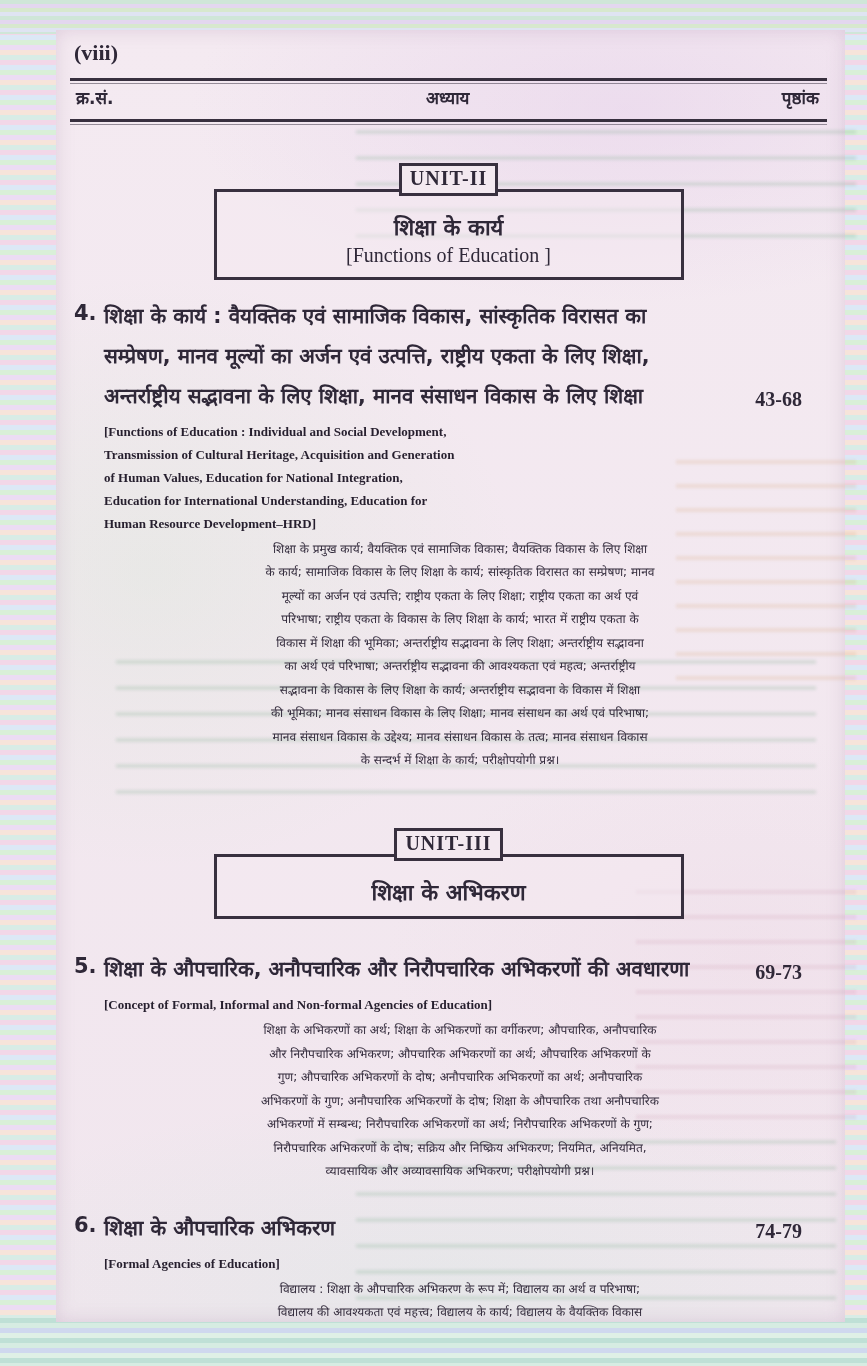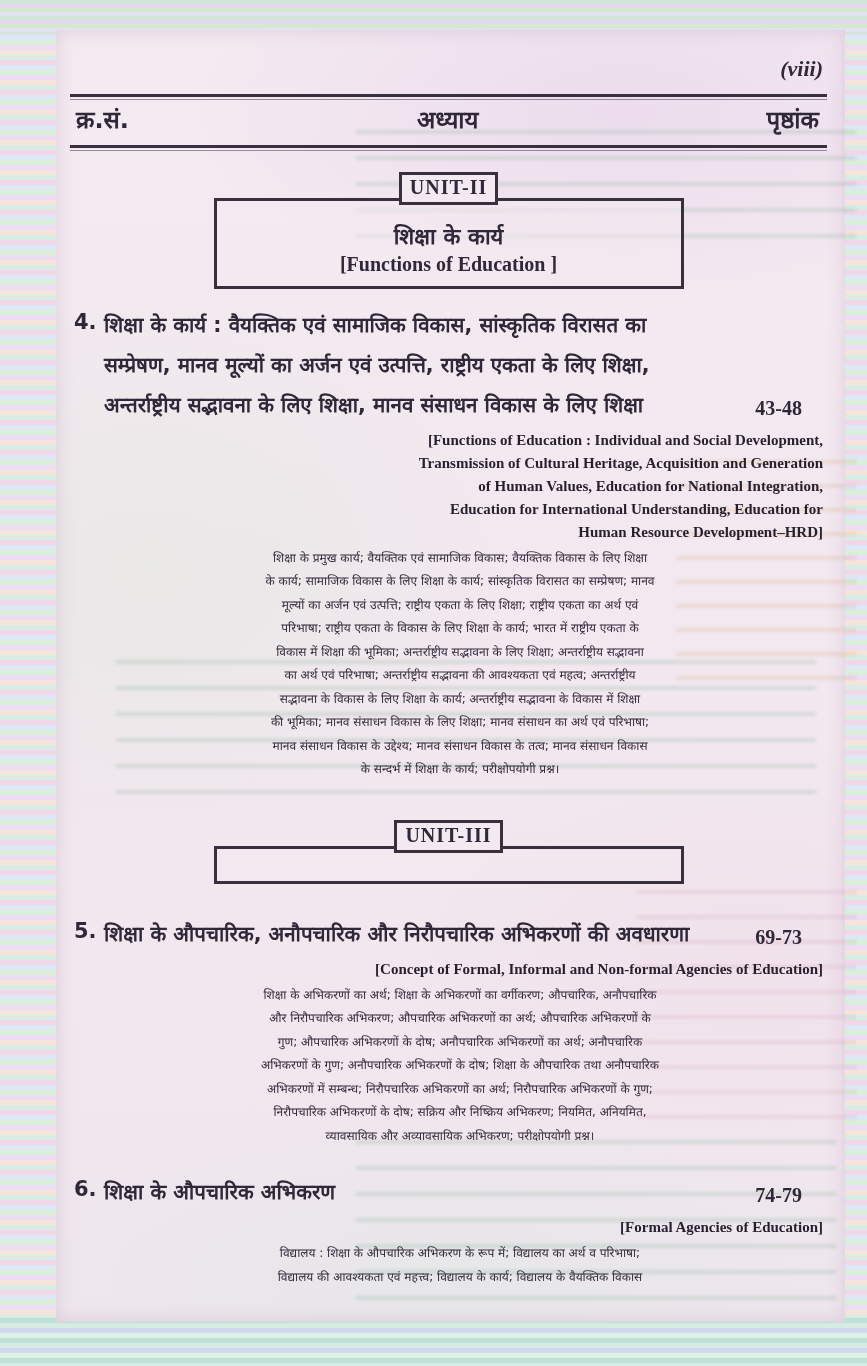--- a/index.html
+++ b/index.html
@@ -36,45 +36,45 @@
     box-shadow:0 0 18px rgba(160,120,160,.25) inset;
   }
   .page-inner{position:relative;z-index:2;padding:6px 22px 0 18px;}
 
   
   .ghost{position:absolute;z-index:1;filter:blur(1.6px);pointer-events:none;}
   .g-lines-green{background:repeating-linear-gradient(180deg, rgba(110,165,130,.20) 0 4px, transparent 4px 26px);}
   .g-lines-orange{background:repeating-linear-gradient(180deg, rgba(205,145,85,.17) 0 4px, transparent 4px 24px);}
   .g-lines-pink{background:repeating-linear-gradient(180deg, rgba(190,120,150,.14) 0 4px, transparent 4px 25px);}
 
-  .folio{text-align:right;font-family:"Liberation Serif","DejaVu Serif",serif;
-    font-weight:bold;font-size:22px;margin:20px 0 12px;font-style:italic;}
+  .folio{text-align:left;font-family:"Liberation Serif","DejaVu Serif",serif;
+    font-weight:bold;font-size:22px;margin:4px 0 12px;}
 
   .rule{height:3px;background:#38303f;position:relative;margin:0 -4px;}
   .rule::after{content:"";position:absolute;left:0;right:0;top:5px;height:1px;background:rgba(56,48,63,.5);}
   .toc-head{display:flex;justify-content:space-between;align-items:baseline;
-    padding:5px 4px 10px 2px;font-weight:bold;font-size:24px;}
+    padding:5px 4px 10px 2px;font-weight:bold;font-size:17px;}
 
   .unit-wrap{text-align:center;margin-top:24px;}
   .unit-label{display:inline-block;position:relative;z-index:3;margin-bottom:-18px;
     border:3px solid #38303f;background:#f3e9f0;padding:1px 8px 3px;
-    font-family:"Liberation Serif","DejaVu Serif",serif;font-weight:bold;font-size:20px;letter-spacing:1px;}
+    font-family:"Liberation Serif","DejaVu Serif",serif;font-weight:bold;font-size:20px;letter-spacing:1px;margin-top:17px;}
   .unit-box{width:444px;margin:0 auto;border:3px solid #38303f;padding:22px 10px 10px;background:rgba(244,234,241,.55);}
   .unit-title-hi{font-size:22px;font-weight:bold;line-height:1.25;}
-  .unit-title-en{font-family:"Liberation Serif","DejaVu Serif",serif;font-weight:bold;font-size:20px;margin-top:2px;}
+  .unit-title-en{font-family:"Liberation Serif","DejaVu Serif",serif;font-weight:normal;font-size:20px;margin-top:2px;}
 
   .entry{display:flex;margin-top:16px;}
   .entry-num{width:30px;flex:0 0 30px;font-weight:bold;font-size:21px;line-height:34px;}
   .entry-main{flex:1;}
   .title-row{display:flex;align-items:flex-end;}
   .title-hi{flex:1;font-weight:bold;font-size:20.5px;line-height:40px;white-space:pre-line;max-width:622px;}
   .pages{flex:0 0 76px;text-align:right;font-family:"Liberation Serif","DejaVu Serif",serif;
     font-weight:bold;font-size:20px;line-height:34px;}
   .title-en{font-family:"Liberation Serif","DejaVu Serif",serif;font-weight:bold;
-    font-size:15px;line-height:23px;margin-top:4px;white-space:pre-line;color:#261f2e;text-align:right;}
+    font-size:13px;line-height:23px;margin-top:4px;white-space:pre-line;color:#261f2e;}
   .desc{font-size:12px;line-height:23.5px;margin-top:3px;white-space:pre-line;color:#342c3d;max-width:712px;text-align:center;}
 
   .mt-unit3{margin-top:38px;}
   .mt-e5{margin-top:30px;}
   .mt-e6{margin-top:24px;}
 </style>
 </head>
 <body>
 
 <div class="band band-top"></div>
@@ -108,21 +108,21 @@
       </div>
     </div>
 
     <div class="entry">
       <div class="entry-num">4.</div>
       <div class="entry-main">
         <div class="title-row">
           <div class="title-hi">शिक्षा के कार्य : वैयक्तिक एवं सामाजिक विकास, सांस्कृतिक विरासत का
 सम्प्रेषण, मानव मूल्यों का अर्जन एवं उत्पत्ति, राष्ट्रीय एकता के लिए शिक्षा,
 अन्तर्राष्ट्रीय सद्भावना के लिए शिक्षा, मानव संसाधन विकास के लिए शिक्षा</div>
-          <div class="pages">43-48</div>
+          <div class="pages">43-68</div>
         </div>
         <div class="title-en">[Functions of Education : Individual and Social Development,
 Transmission of Cultural Heritage, Acquisition and Generation
 of Human Values, Education for National Integration,
 Education for International Understanding, Education for
 Human Resource Development–HRD]</div>
         <div class="desc">शिक्षा के प्रमुख कार्य; वैयक्तिक एवं सामाजिक विकास; वैयक्तिक विकास के लिए शिक्षा
 के कार्य; सामाजिक विकास के लिए शिक्षा के कार्य; सांस्कृतिक विरासत का सम्प्रेषण; मानव
 मूल्यों का अर्जन एवं उत्पत्ति; राष्ट्रीय एकता के लिए शिक्षा; राष्ट्रीय एकता का अर्थ एवं
 परिभाषा; राष्ट्रीय एकता के विकास के लिए शिक्षा के कार्य; भारत में राष्ट्रीय एकता के
@@ -131,20 +131,21 @@
 सद्भावना के विकास के लिए शिक्षा के कार्य; अन्तर्राष्ट्रीय सद्भावना के विकास में शिक्षा
 की भूमिका; मानव संसाधन विकास के लिए शिक्षा; मानव संसाधन का अर्थ एवं परिभाषा;
 मानव संसाधन विकास के उद्देश्य; मानव संसाधन विकास के तत्व; मानव संसाधन विकास
 के सन्दर्भ में शिक्षा के कार्य; परीक्षोपयोगी प्रश्न।</div>
       </div>
     </div>
 
     <div class="unit-wrap mt-unit3">
       <div class="unit-label">UNIT-III</div>
       <div class="unit-box">
+        <div class="unit-title-hi">शिक्षा के अभिकरण</div>
       </div>
     </div>
 
     <div class="entry mt-e5">
       <div class="entry-num">5.</div>
       <div class="entry-main">
         <div class="title-row">
           <div class="title-hi">शिक्षा के औपचारिक, अनौपचारिक और निरौपचारिक अभिकरणों की अवधारणा</div>
           <div class="pages">69-73</div>
         </div>

